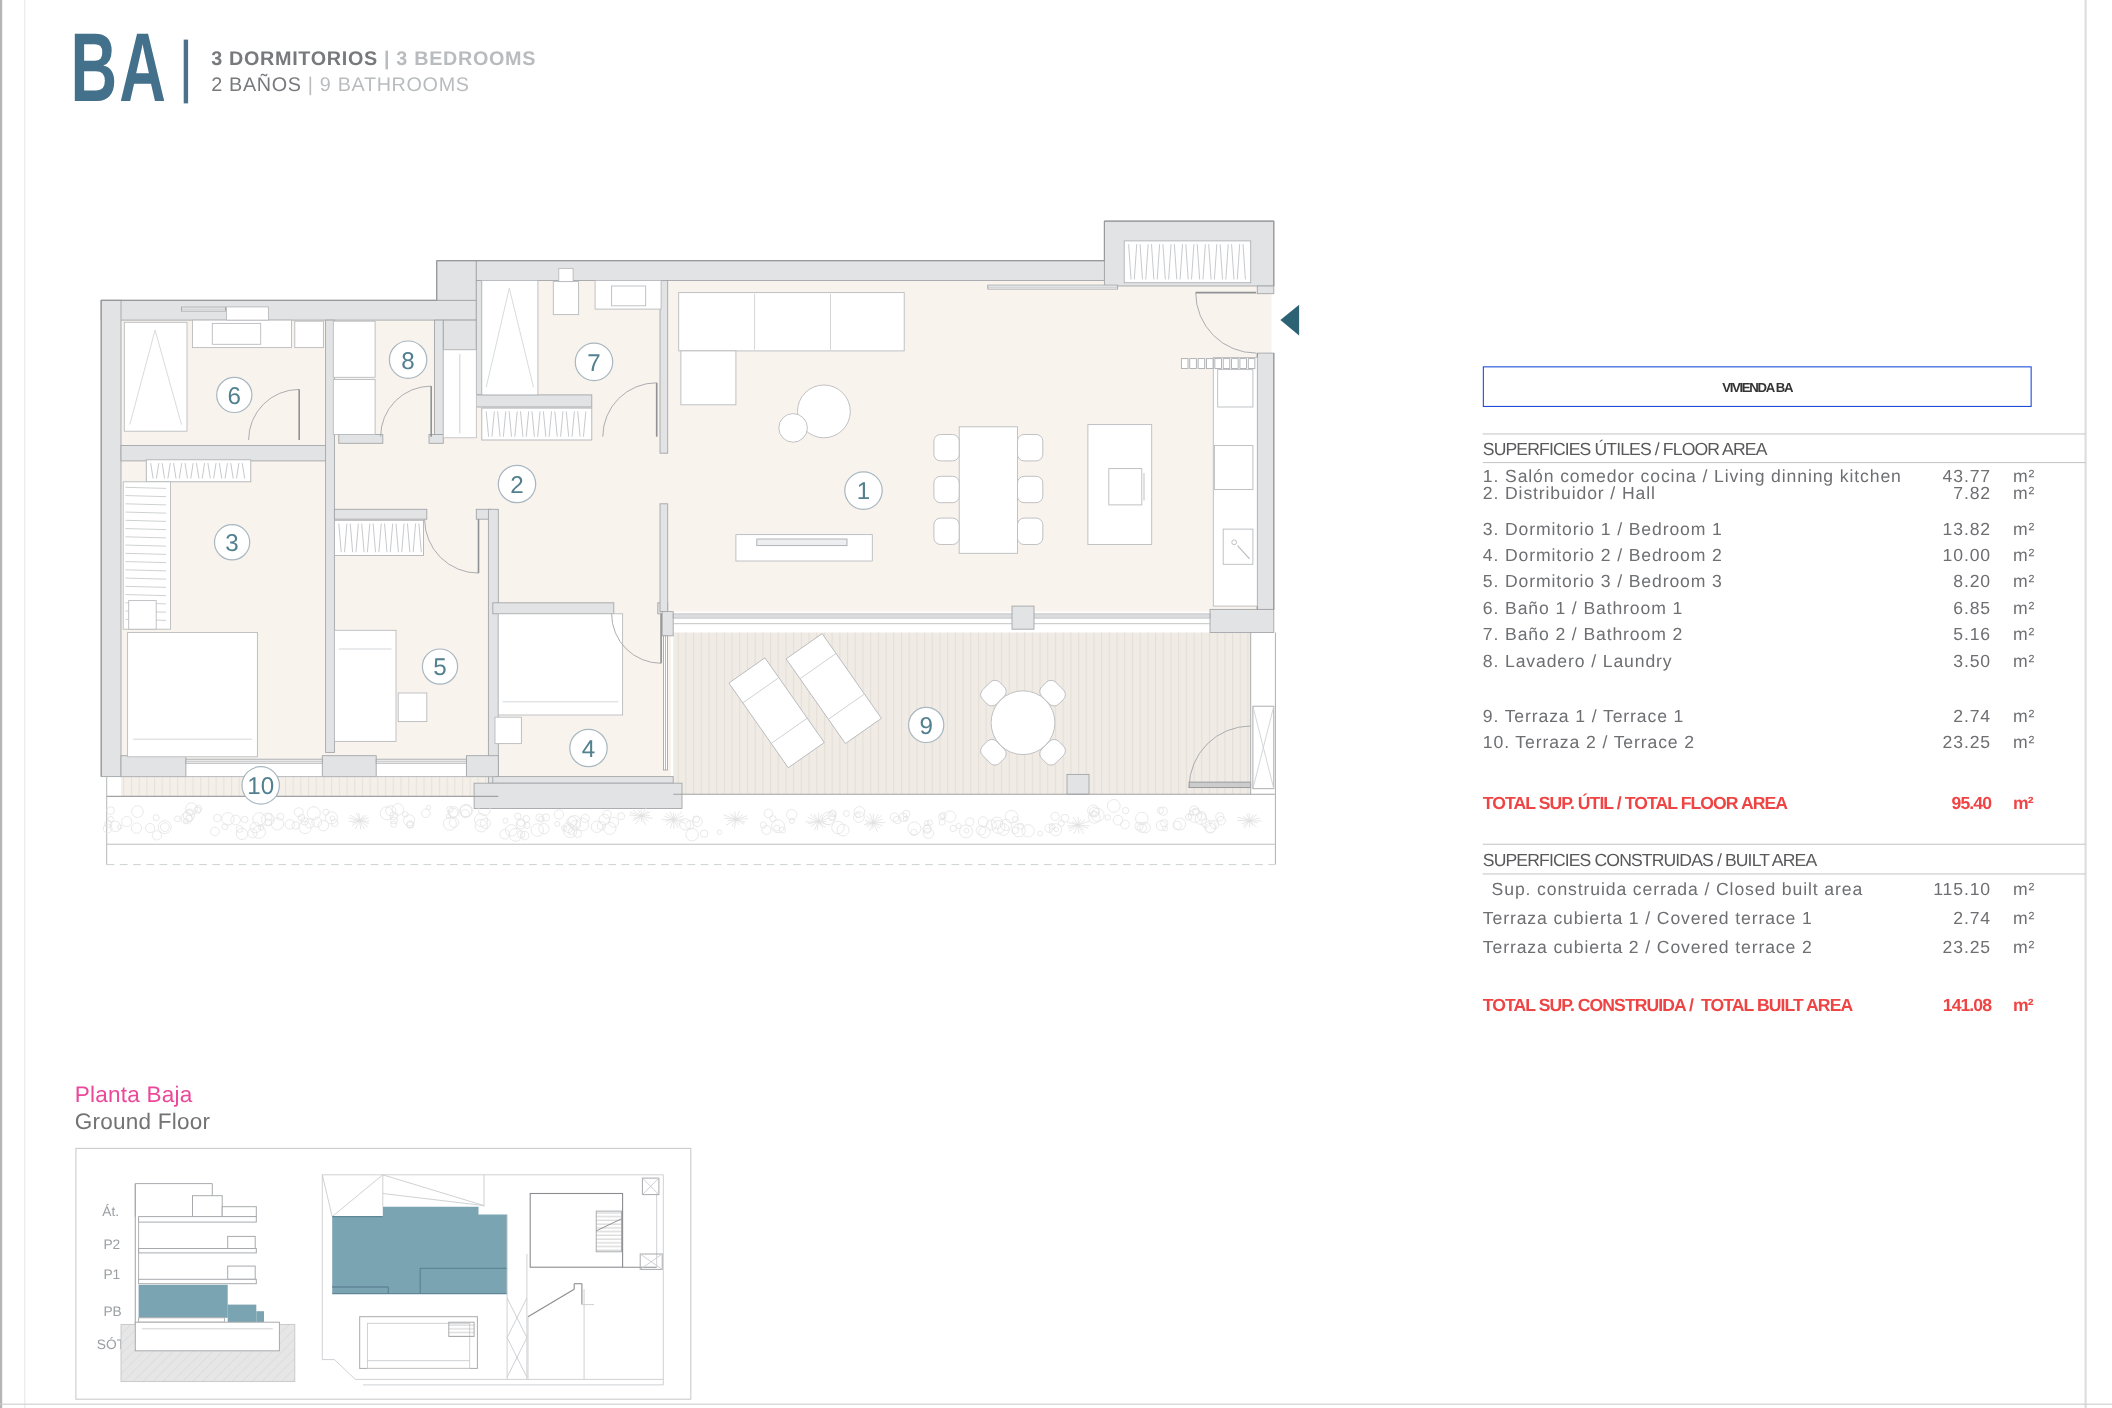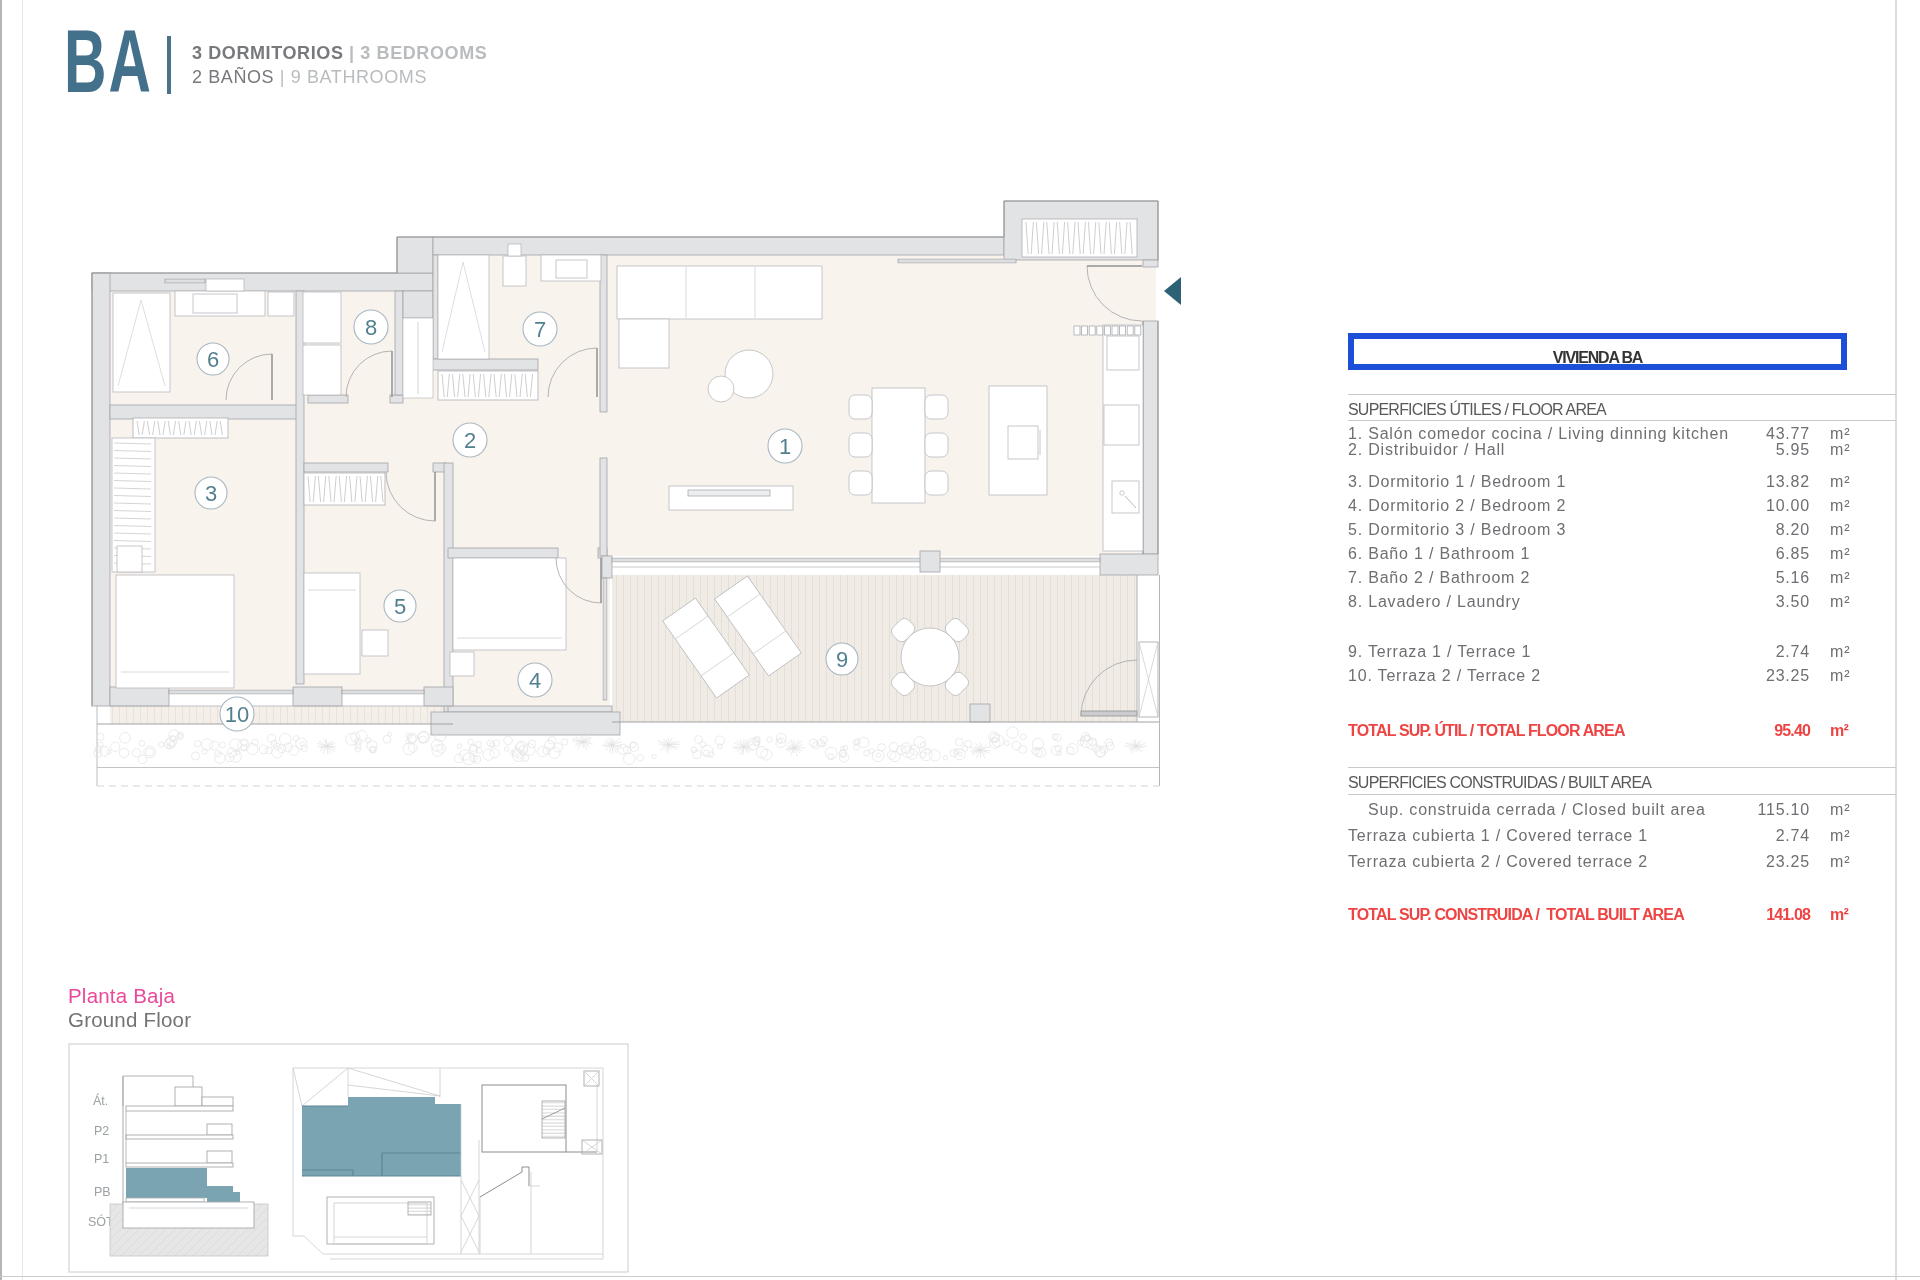--- a/index.html
+++ b/index.html
@@ -6,21 +6,21 @@
   *{box-sizing:border-box;}
   body{font-family:"Liberation Sans", sans-serif;position:relative;}
   .abs{position:absolute;}
   
   #ba{left:64px;top:10px;font-size:89px;font-weight:bold;color:#43708a;letter-spacing:3px;transform:scaleX(0.66);transform-origin:0 0;}
   #vbar{left:167px;top:36px;width:4px;height:58px;background:#4a7389;}
   .hl{font-size:18px;letter-spacing:0.6px;color:#77797c;white-space:nowrap;}
   .hl .lt{color:#b9bcbe;}
   
   #tbl{left:1348px;top:333px;width:548px;font-size:16px;color:#6e6f72;}
-  #vivbox{left:1348px;top:333px;width:499px;height:37px;border:6px solid #1d4ed8;text-align:center;line-height:37px;font-weight:bold;font-size:16px;color:#343434;letter-spacing:-1.2px;}
+  #vivbox{left:1348px;top:333px;width:499px;height:37px;border:1px solid #1d4ed8;text-align:center;line-height:37px;font-weight:bold;font-size:12px;color:#343434;letter-spacing:-1.2px;}
   .trow{position:absolute;left:0;width:548px;white-space:nowrap;letter-spacing:0.8px;}
   .tnum{position:absolute;right:86px;text-align:right;}
   .tm2{position:absolute;left:482px;}
   .hdr{color:#59595c;letter-spacing:-0.8px;}
   .tot{color:#ef4444;letter-spacing:-0.85px;font-weight:bold;}
   .rule{position:absolute;height:1px;background:#c9c9c9;width:548px;}
   
   #pb1{left:68px;top:984px;font-size:20.5px;color:#ec4899;letter-spacing:0.2px;}
   #pb2{left:68px;top:1008px;font-size:20.5px;color:#737373;letter-spacing:0.2px;}
 </style>
@@ -36,34 +36,34 @@
   <div class="abs" id="vbar"></div>
   <div class="abs hl" style="left:192px;top:43px;font-weight:bold;">3 DORMITORIOS <span class="lt">| 3 BEDROOMS</span></div>
   <div class="abs hl" style="left:192px;top:67px;">2 BAÑOS <span class="lt">| 9 BATHROOMS</span></div>
 
   <div class="abs" id="vivbox">VIVIENDA BA</div>
   <div class="abs" id="tbl">
     <div class="rule" style="top:61px;"></div>
     <div class="trow hdr" style="top:68px;">SUPERFICIES ÚTILES / FLOOR AREA</div>
     <div class="rule" style="top:87px;"></div>
     <div class="trow" style="top:92px;">1. Salón comedor cocina / Living dinning kitchen<span class="tnum">43.77</span><span class="tm2">m²</span></div>
-    <div class="trow" style="top:108px;">2. Distribuidor / Hall<span class="tnum">5.95</span><span class="tm2">m²</span></div>
+    <div class="trow" style="top:108px;">2. Distribuidor / Hall<span class="tnum">7.82</span><span class="tm2">m²</span></div>
     <div class="trow" style="top:140px;">3. Dormitorio 1 / Bedroom 1<span class="tnum">13.82</span><span class="tm2">m²</span></div>
     <div class="trow" style="top:164px;">4. Dormitorio 2 / Bedroom 2<span class="tnum">10.00</span><span class="tm2">m²</span></div>
     <div class="trow" style="top:188px;">5. Dormitorio 3 / Bedroom 3<span class="tnum">8.20</span><span class="tm2">m²</span></div>
     <div class="trow" style="top:212px;">6. Baño 1 / Bathroom 1<span class="tnum">6.85</span><span class="tm2">m²</span></div>
     <div class="trow" style="top:236px;">7. Baño 2 / Bathroom 2<span class="tnum">5.16</span><span class="tm2">m²</span></div>
     <div class="trow" style="top:260px;">8. Lavadero / Laundry<span class="tnum">3.50</span><span class="tm2">m²</span></div>
     <div class="trow" style="top:310px;">9. Terraza 1 / Terrace 1<span class="tnum">2.74</span><span class="tm2">m²</span></div>
     <div class="trow" style="top:334px;">10. Terraza 2 / Terrace 2<span class="tnum">23.25</span><span class="tm2">m²</span></div>
     <div class="trow tot" style="top:389px;">TOTAL SUP. ÚTIL / TOTAL FLOOR AREA<span class="tnum">95.40</span><span class="tm2">m²</span></div>
     <div class="rule" style="top:434px;"></div>
     <div class="trow hdr" style="top:441px;">SUPERFICIES CONSTRUIDAS / BUILT AREA</div>
     <div class="rule" style="top:461px;"></div>
-    <div class="trow" style="top:468px;"><span style="margin-left:20px;">Sup. construida cerrada / Closed built area</span><span class="tnum">115.10</span><span class="tm2">m²</span></div>
+    <div class="trow" style="top:468px;"><span style="margin-left:8px;">Sup. construida cerrada / Closed built area</span><span class="tnum">115.10</span><span class="tm2">m²</span></div>
     <div class="trow" style="top:494px;">Terraza cubierta 1 / Covered terrace 1<span class="tnum">2.74</span><span class="tm2">m²</span></div>
     <div class="trow" style="top:520px;">Terraza cubierta 2 / Covered terrace 2<span class="tnum">23.25</span><span class="tm2">m²</span></div>
     <div class="trow tot" style="top:573px;">TOTAL SUP. CONSTRUIDA /&nbsp; TOTAL BUILT AREA<span class="tnum">141.08</span><span class="tm2">m²</span></div>
   </div>
 
   <div class="abs" id="pb1">Planta Baja</div>
   <div class="abs" id="pb2">Ground Floor</div>
 
   <svg class="abs" style="left:0;top:0;" width="1920" height="1280" viewBox="0 0 1920 1280">
 <defs>

